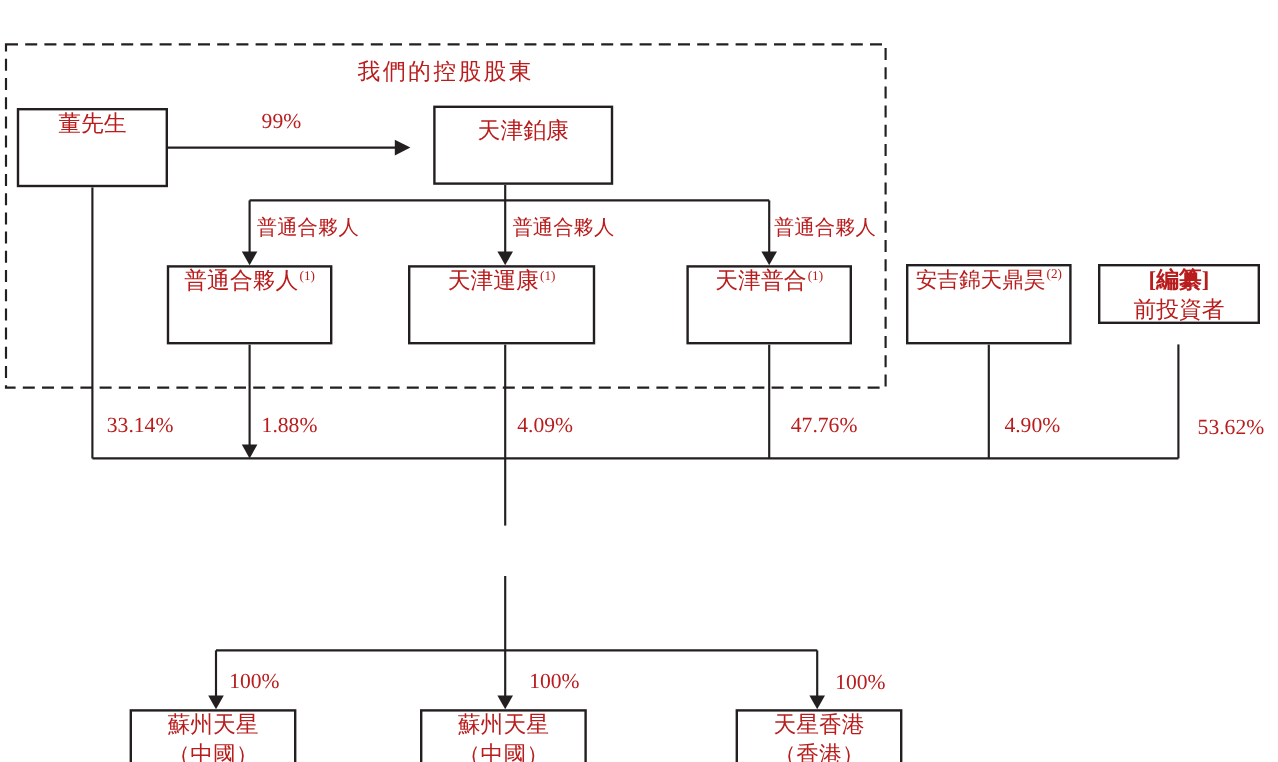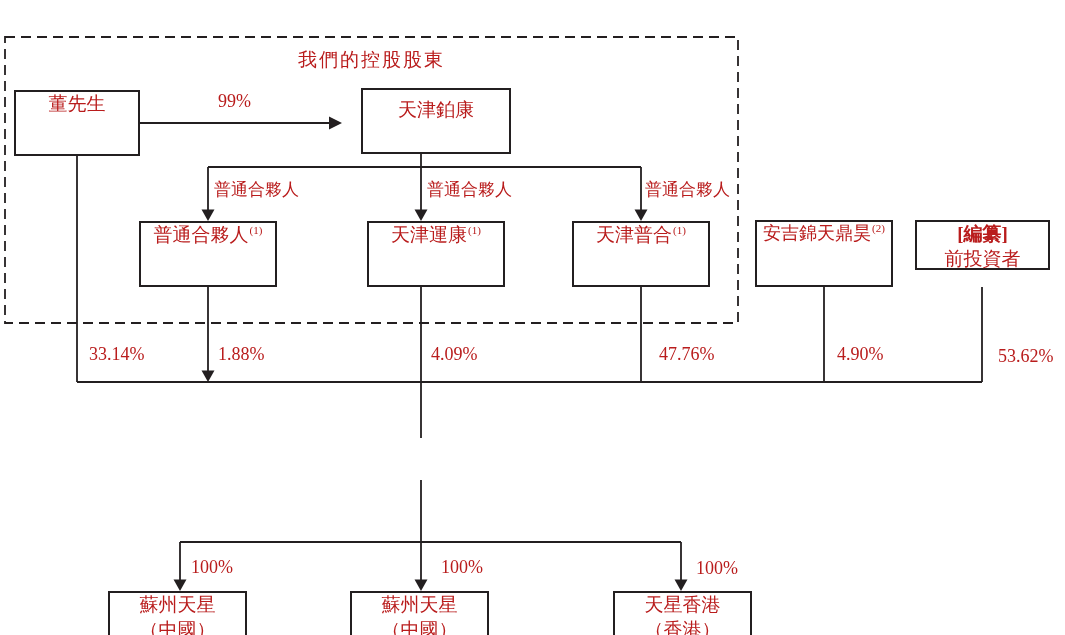--- a/index.html
+++ b/index.html
@@ -82,21 +82,21 @@
   </div>
 
   <div class="node top-pad" style="left:361px;top:58px;width:150px;height:66px">
     <span>天津鉑康</span>
   </div>
 
   <div class="node" style="left:139px;top:191px;width:138px;height:66px">
     <span><span>普通合夥人</span><sup>(1)</sup></span>
   </div>
 
-  <div class="node" style="left:367px;top:191px;width:138px;height:66px">
+  <div class="node" style="left:340px;top:191px;width:156px;height:66px">
     <span><span>天津運康</span><sup>(1)</sup></span>
   </div>
 
   <div class="node" style="left:572px;top:191px;width:138px;height:66px">
     <span><span>天津普合</span><sup>(1)</sup></span>
   </div>
 
   <div class="node" style="left:755px;top:190px;width:138px;height:67px;font-size:18px">
     <span><span>安吉錦天鼎昊</span><sup>(2)</sup></span>
   </div>

